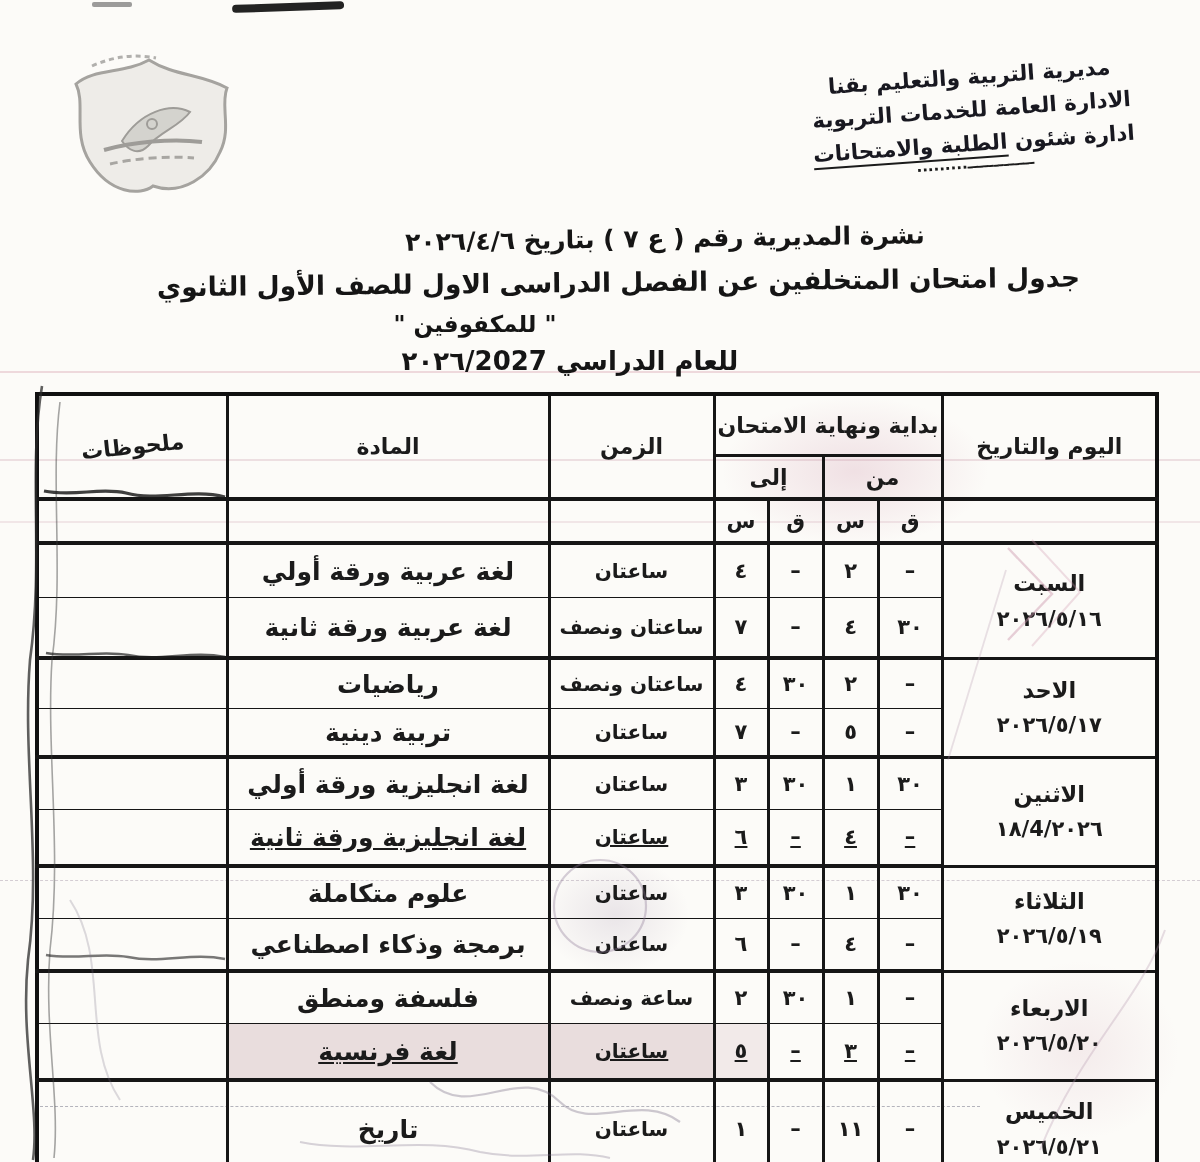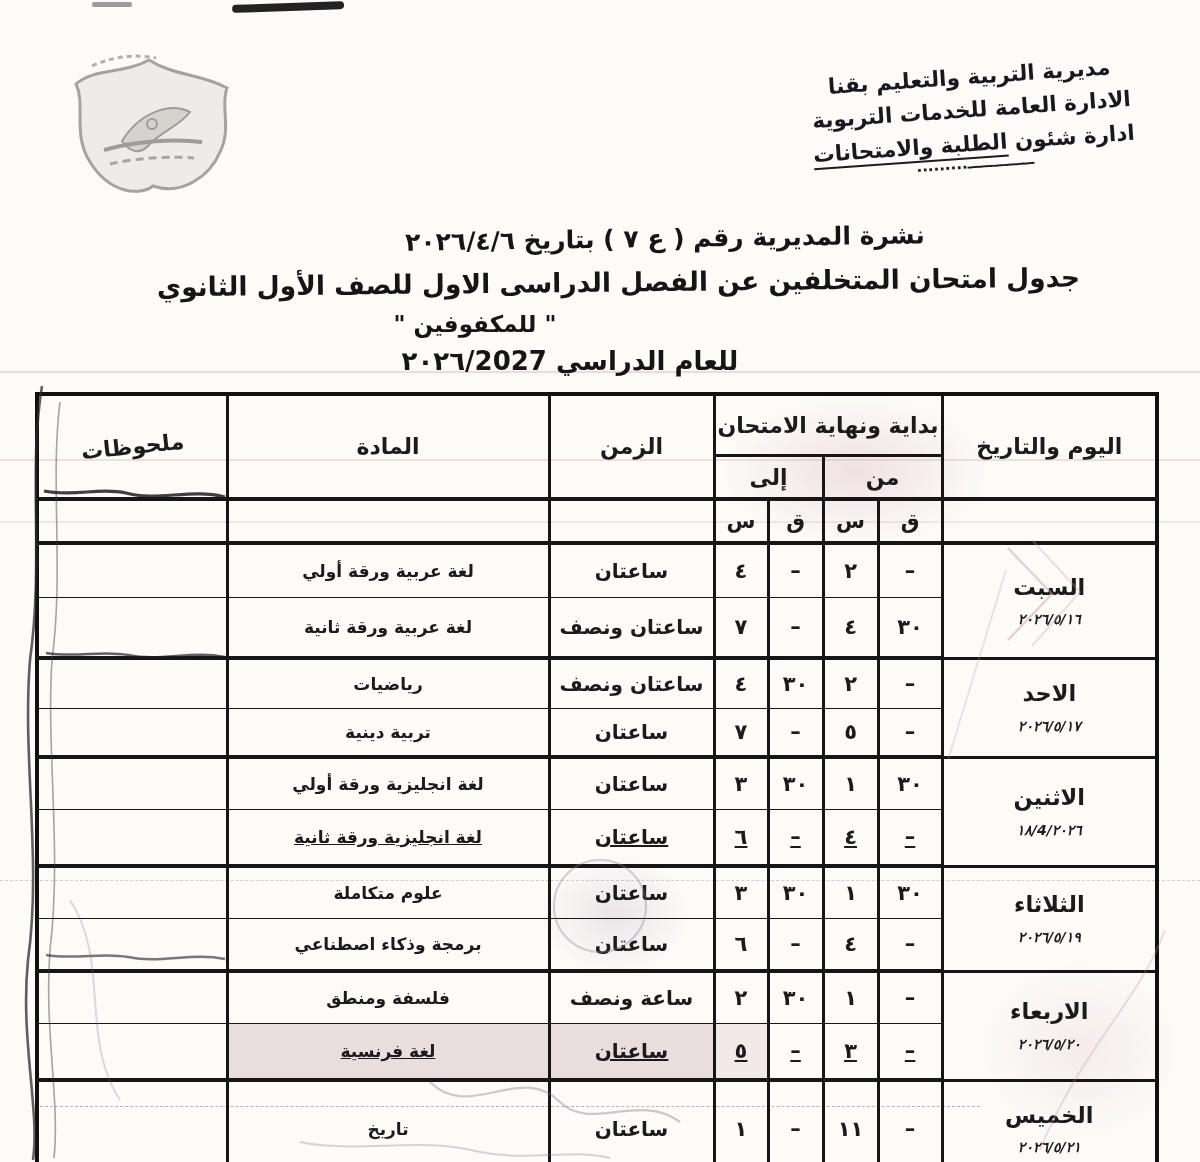--- a/index.html
+++ b/index.html
@@ -34,26 +34,26 @@
   .sched th,.sched td{
     border:3px solid #161616;padding:0;margin:0;
     font-weight:bold;text-align:center;vertical-align:middle;
     overflow:hidden;
   }
   .sched th{font-size:22px;}
   .hr1 th{height:58px;}
   .hr2 th{height:40px;}
   .hr3 th{height:40px;font-size:21px;}
   .hb{border-bottom-width:4.5px !important;}
-  .subject-cell{font-size:17px;}
+  .subject-cell{font-size:25px;}
   .dur-cell{font-size:20px;}
   .num-cell{font-size:21px;}
   .day-cell{font-size:22.5px;line-height:1.0;}
   .day-name{margin-bottom:14px;text-align:center;}
-  .day-date{font-size:14px;letter-spacing:1px;font-style:italic;}
+  .day-date{font-size:21px;letter-spacing:1px;}
   .notes-head{transform:rotate(-6deg);display:inline-block;}
   
   tr.inner td{border-bottom-width:1.5px;}
   tr.second td{border-top-width:1.5px;}
   
   tr.gend td{border-bottom-width:4.5px;}
   
   tr.h52 td{height:52px;} tr.h58 td{height:58px;} tr.h48 td{height:48px;}
   tr.h46 td{height:46px;} tr.h50 td{height:50px;} tr.h54 td{height:54px;text-decoration:underline;}
   tr.h92 td{height:94px;}

